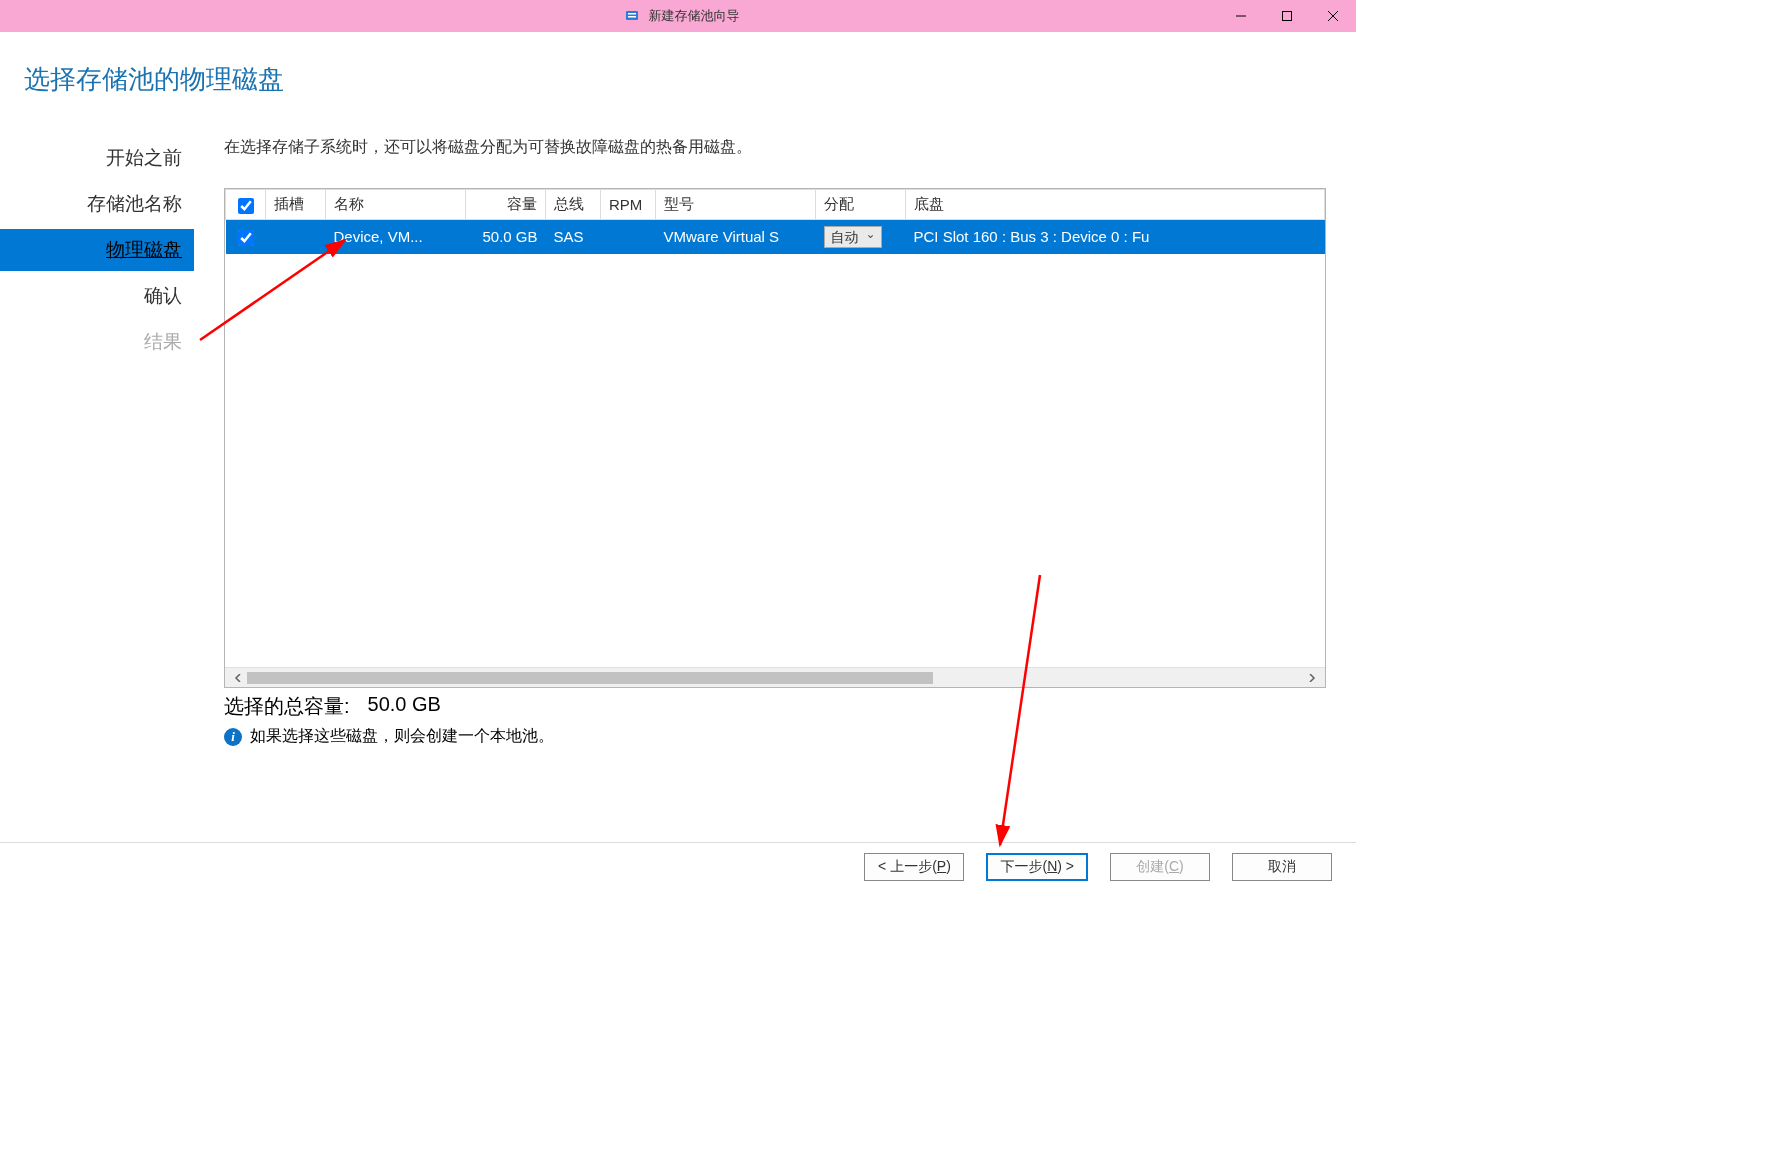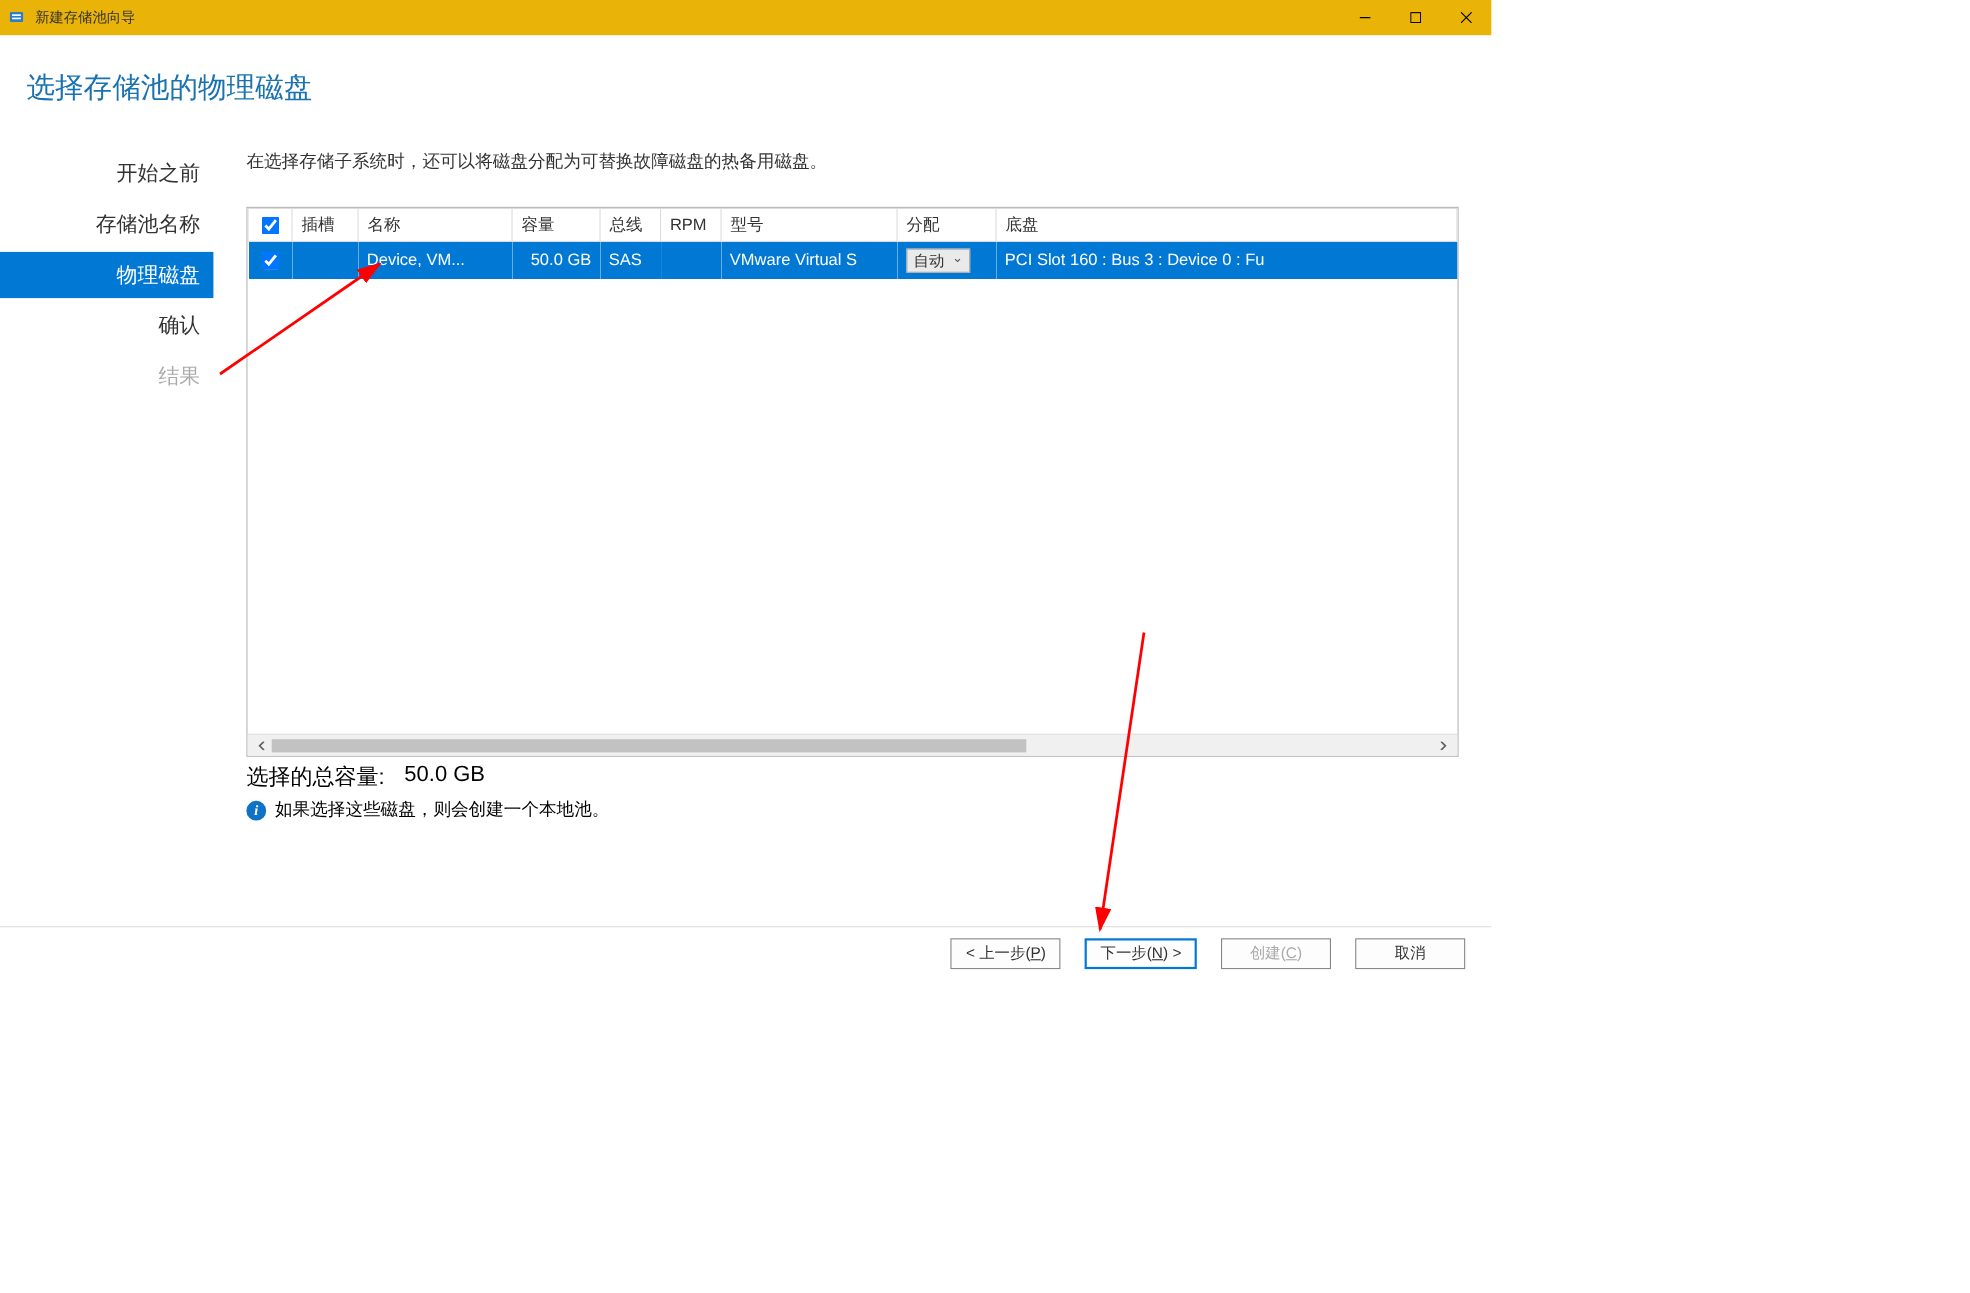--- a/index.html
+++ b/index.html
@@ -14,22 +14,23 @@
       width: 1356px;
       height: 890px;
       overflow: hidden;
       position: relative;
     }
     .titlebar {
       height: 32px;
       display: flex;
       align-items: center;
       padding: 0 0 0 8px;
-      background: #eab308;
+      background: #f9a8d4;
       position: relative;
+      justify-content: center;
     }
     .titlebar-icon {
       width: 16px;
       height: 16px;
       margin-right: 8px;
       display: inline-flex;
       align-items: center;
       justify-content: center;
     }
     .titlebar-title {
@@ -71,22 +72,23 @@
     .sidebar-item {
       padding: 8px 12px;
       font-size: 19px;
       color: #333;
       cursor: default;
       margin-bottom: 4px;
       text-align: right;
     }
     .sidebar-item.active {
       background: #0078d4;
-      color: #ffffff;
+      color: #000000;
       margin-left: -48px;
+      text-decoration: underline;
     }
     .sidebar-item.disabled {
       color: #aaa;
     }
     .main-panel {
       flex: 1;
       padding: 0 30px 0 30px;
       display: flex;
       flex-direction: column;
     }
@@ -317,21 +319,21 @@
     <div class="table-wrapper">
       <div class="table-body-scroll">
         <table class="data-table">
           <thead>
             <tr>
               <th class="checkbox-cell">
                 <input type="checkbox" class="checkbox-input" checked="" style="">
               </th>
               <th style="width:60px">插槽</th>
               <th style="width:140px">名称</th>
-              <th style="width:80px;text-align:left">容量</th>
+              <th style="width:80px;text-align:right">容量</th>
               <th style="width:55px">总线</th>
               <th style="width:55px">RPM</th>
               <th style="width:160px">型号</th>
               <th style="width:90px">分配</th>
               <th>底盘</th>
             </tr>
           </thead>
           <tbody>
             <tr class="selected">
               <td class="checkbox-cell">

